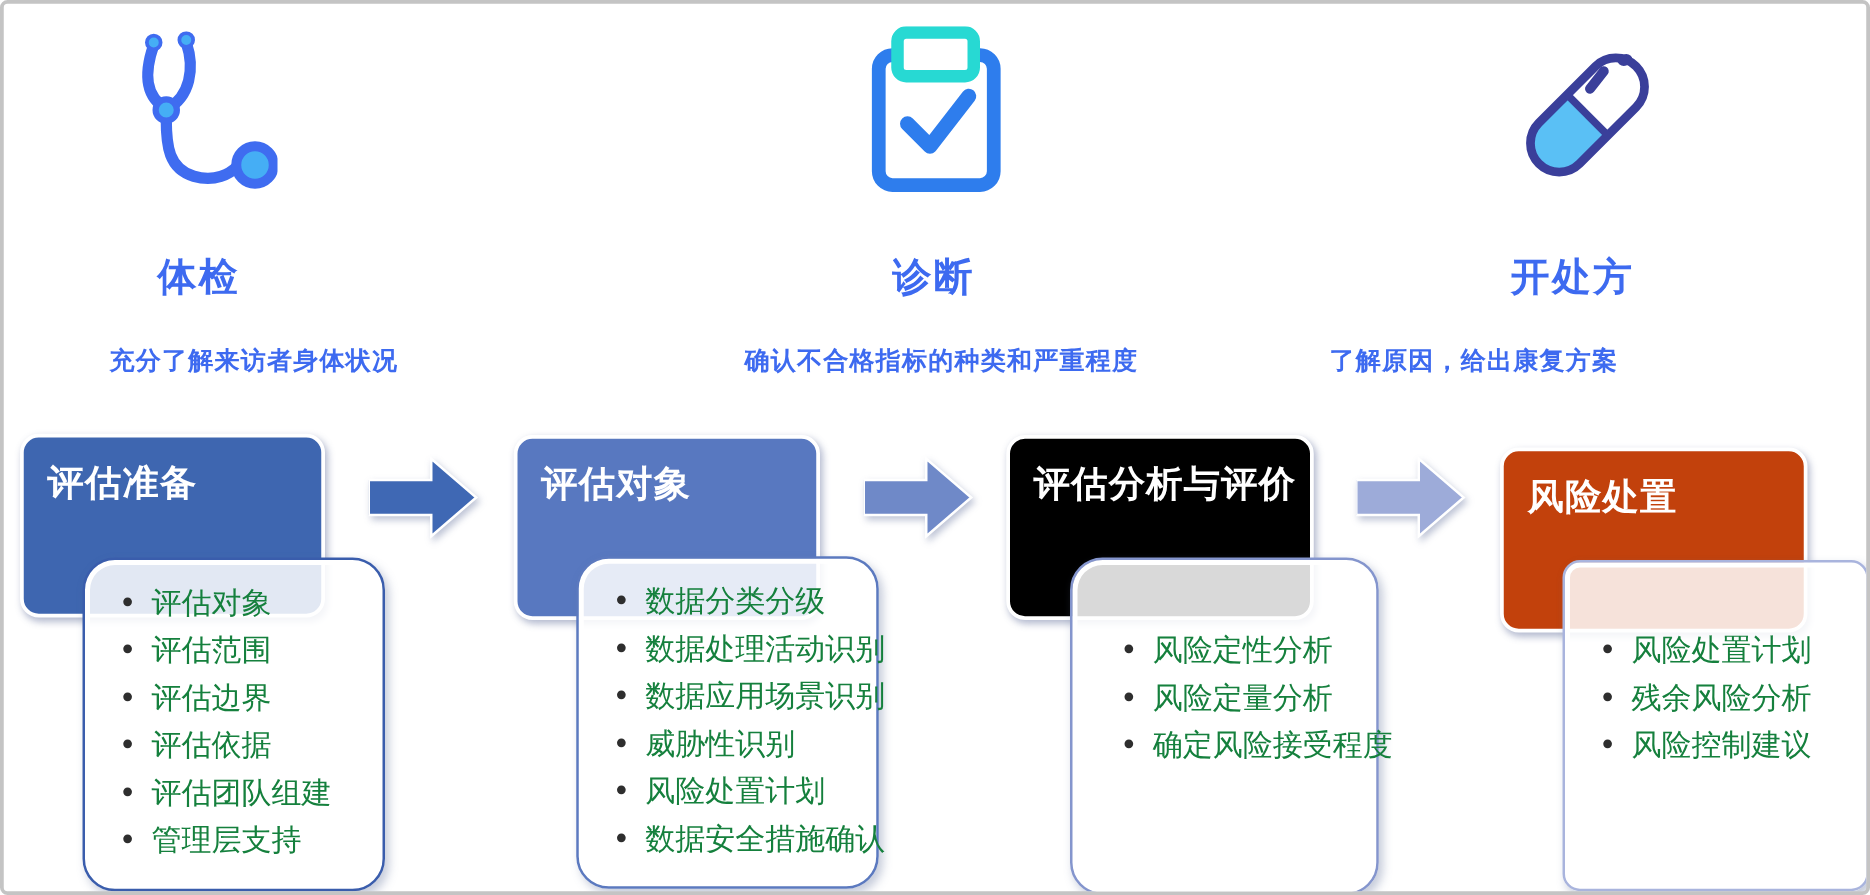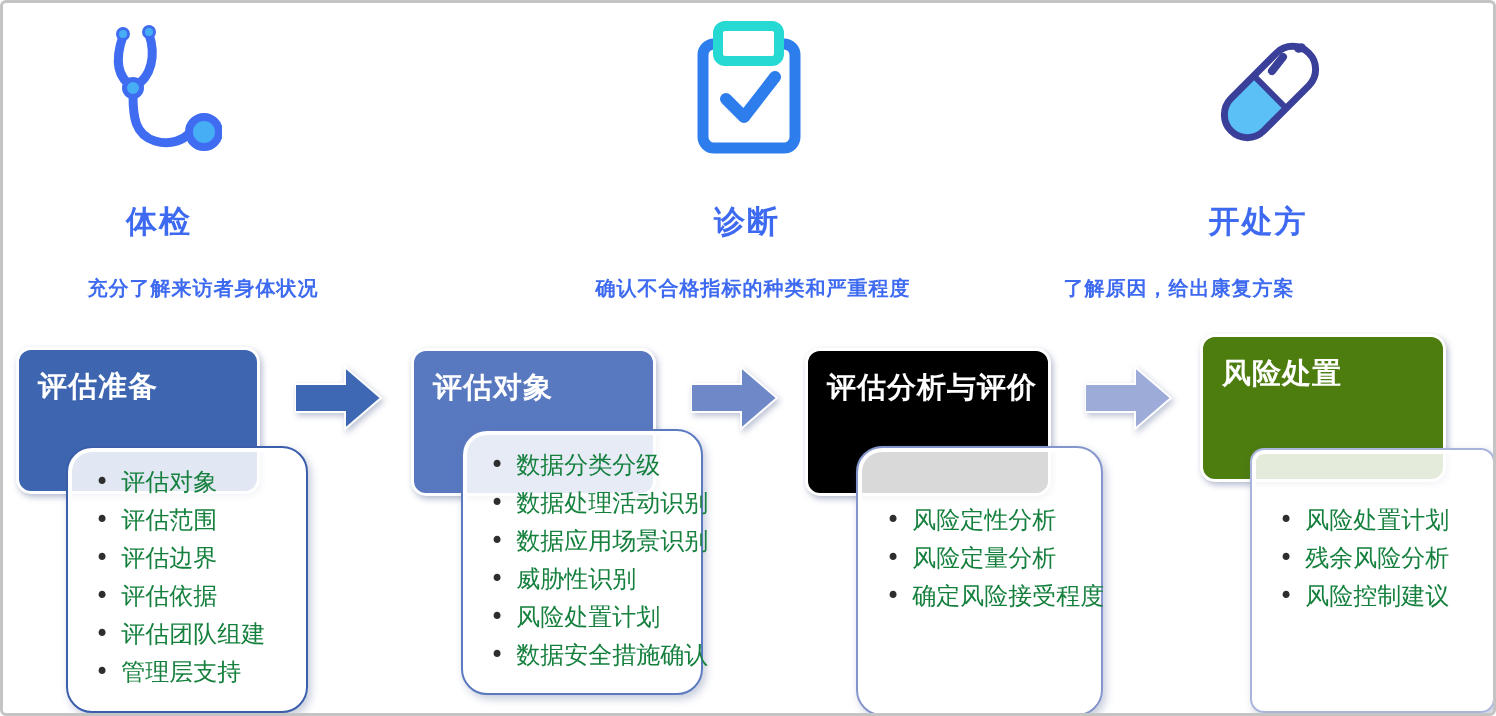--- a/index.html
+++ b/index.html
@@ -35,21 +35,21 @@
     border:2.5px solid #8ea0d0;border-radius:26px;
     box-shadow:inset 0 0 0 4px #ffffff, 3px 4px 8px rgba(90,105,150,.35);
   }
   .card ul{list-style:none;margin:0;font-size:24px;color:#15803d;}
   .card li{line-height:38px;white-space:nowrap;}
   .card li::before{content:"\2022";margin-right:12px;color:#2e2e2e;}
   .card li.cont{line-height:32px;}
   .card li.cont::before{content:"";margin-right:21px;}
   .c1 ul{padding:15px 0 0 27px;}
   .c2 ul{padding:15px 0 0 27px;}
-  .c3 ul{padding:53px 0 0 28px;}
+  .c3 ul{padding:53px 0 0 38px;}
   .c4 ul{padding:51px 0 0 27px;}
 </style>
 </head>
 <body>
 
 <div class="canvas">
 
   <div class="icon-box" style="left:93px;top:22px;width:126px;height:132px;">
     <svg width="126" height="132" viewBox="0 0 126 132" style="--m: #3f6cf0; --a: #45aef5;">
       <path d="M27,11 C19,34 20,52 37,62" fill="none" stroke="var(--m)" stroke-width="9" stroke-linecap="round"></path>
@@ -93,21 +93,21 @@
 
   <div class="stage-box" style="left: 13px; top: 344px; width: 244px; height: 147px; background-color: rgb(62, 102, 176);">
     <div class="hd">评估准备</div>
   </div>
   <div class="stage-box" style="left: 408px; top: 345px; width: 245px; height: 148px; background-color: rgb(88, 120, 192);">
     <div class="hd">评估对象</div>
   </div>
   <div class="stage-box" style="left: 802px; top: 345px; width: 246px; height: 148px; background-color: #000000;">
     <div class="hd">评估分析与评价</div>
   </div>
-  <div class="stage-box" style="left: 1197px; top: 331px; width: 246px; height: 148px; background-color: #4d7c0f;">
+  <div class="stage-box" style="left: 1197px; top: 355px; width: 246px; height: 148px; background-color: #c2410c;">
     <div class="hd">风险处置</div>
   </div>
 
   <svg class="arrow" style="left:292px;top:362px;" width="88" height="66" viewBox="0 0 88 66">
     <polygon points="0,19 50,19 50,2 86,33 50,64 50,47 0,47" stroke="#ffffff" stroke-width="2" style="fill: rgb(63, 104, 180);"></polygon>
   </svg>
   <svg class="arrow" style="left:688px;top:362px;" width="88" height="66" viewBox="0 0 88 66">
     <polygon points="0,19 50,19 50,2 86,33 50,64 50,47 0,47" stroke="#ffffff" stroke-width="2" style="fill: rgb(111, 137, 200);"></polygon>
   </svg>
   <svg class="arrow" style="left:1082px;top:362px;" width="88" height="66" viewBox="0 0 88 66">
@@ -118,21 +118,21 @@
     <ul>
       <li>评估对象</li>
       <li>评估范围</li>
       <li>评估边界</li>
       <li>评估依据</li>
       <li>评估团队组建</li>
       <li>管理层支持</li>
     </ul>
   </div>
 
-  <div class="card c2" style="left: 458px; top: 426px; width: 242px; height: 266px; border-color: rgb(91, 121, 191);">
+  <div class="card c2" style="left: 458px; top: 442px; width: 242px; height: 266px; border-color: rgb(91, 121, 191);">
     <ul>
       <li>数据分类分级</li>
       <li>数据处理活动识别</li>
       <li>数据应用场景识别</li>
       <li>威胁性识别</li>
       <li>风险处置计划</li>
       <li>数据安全措施确认</li>
     </ul>
   </div>
 

